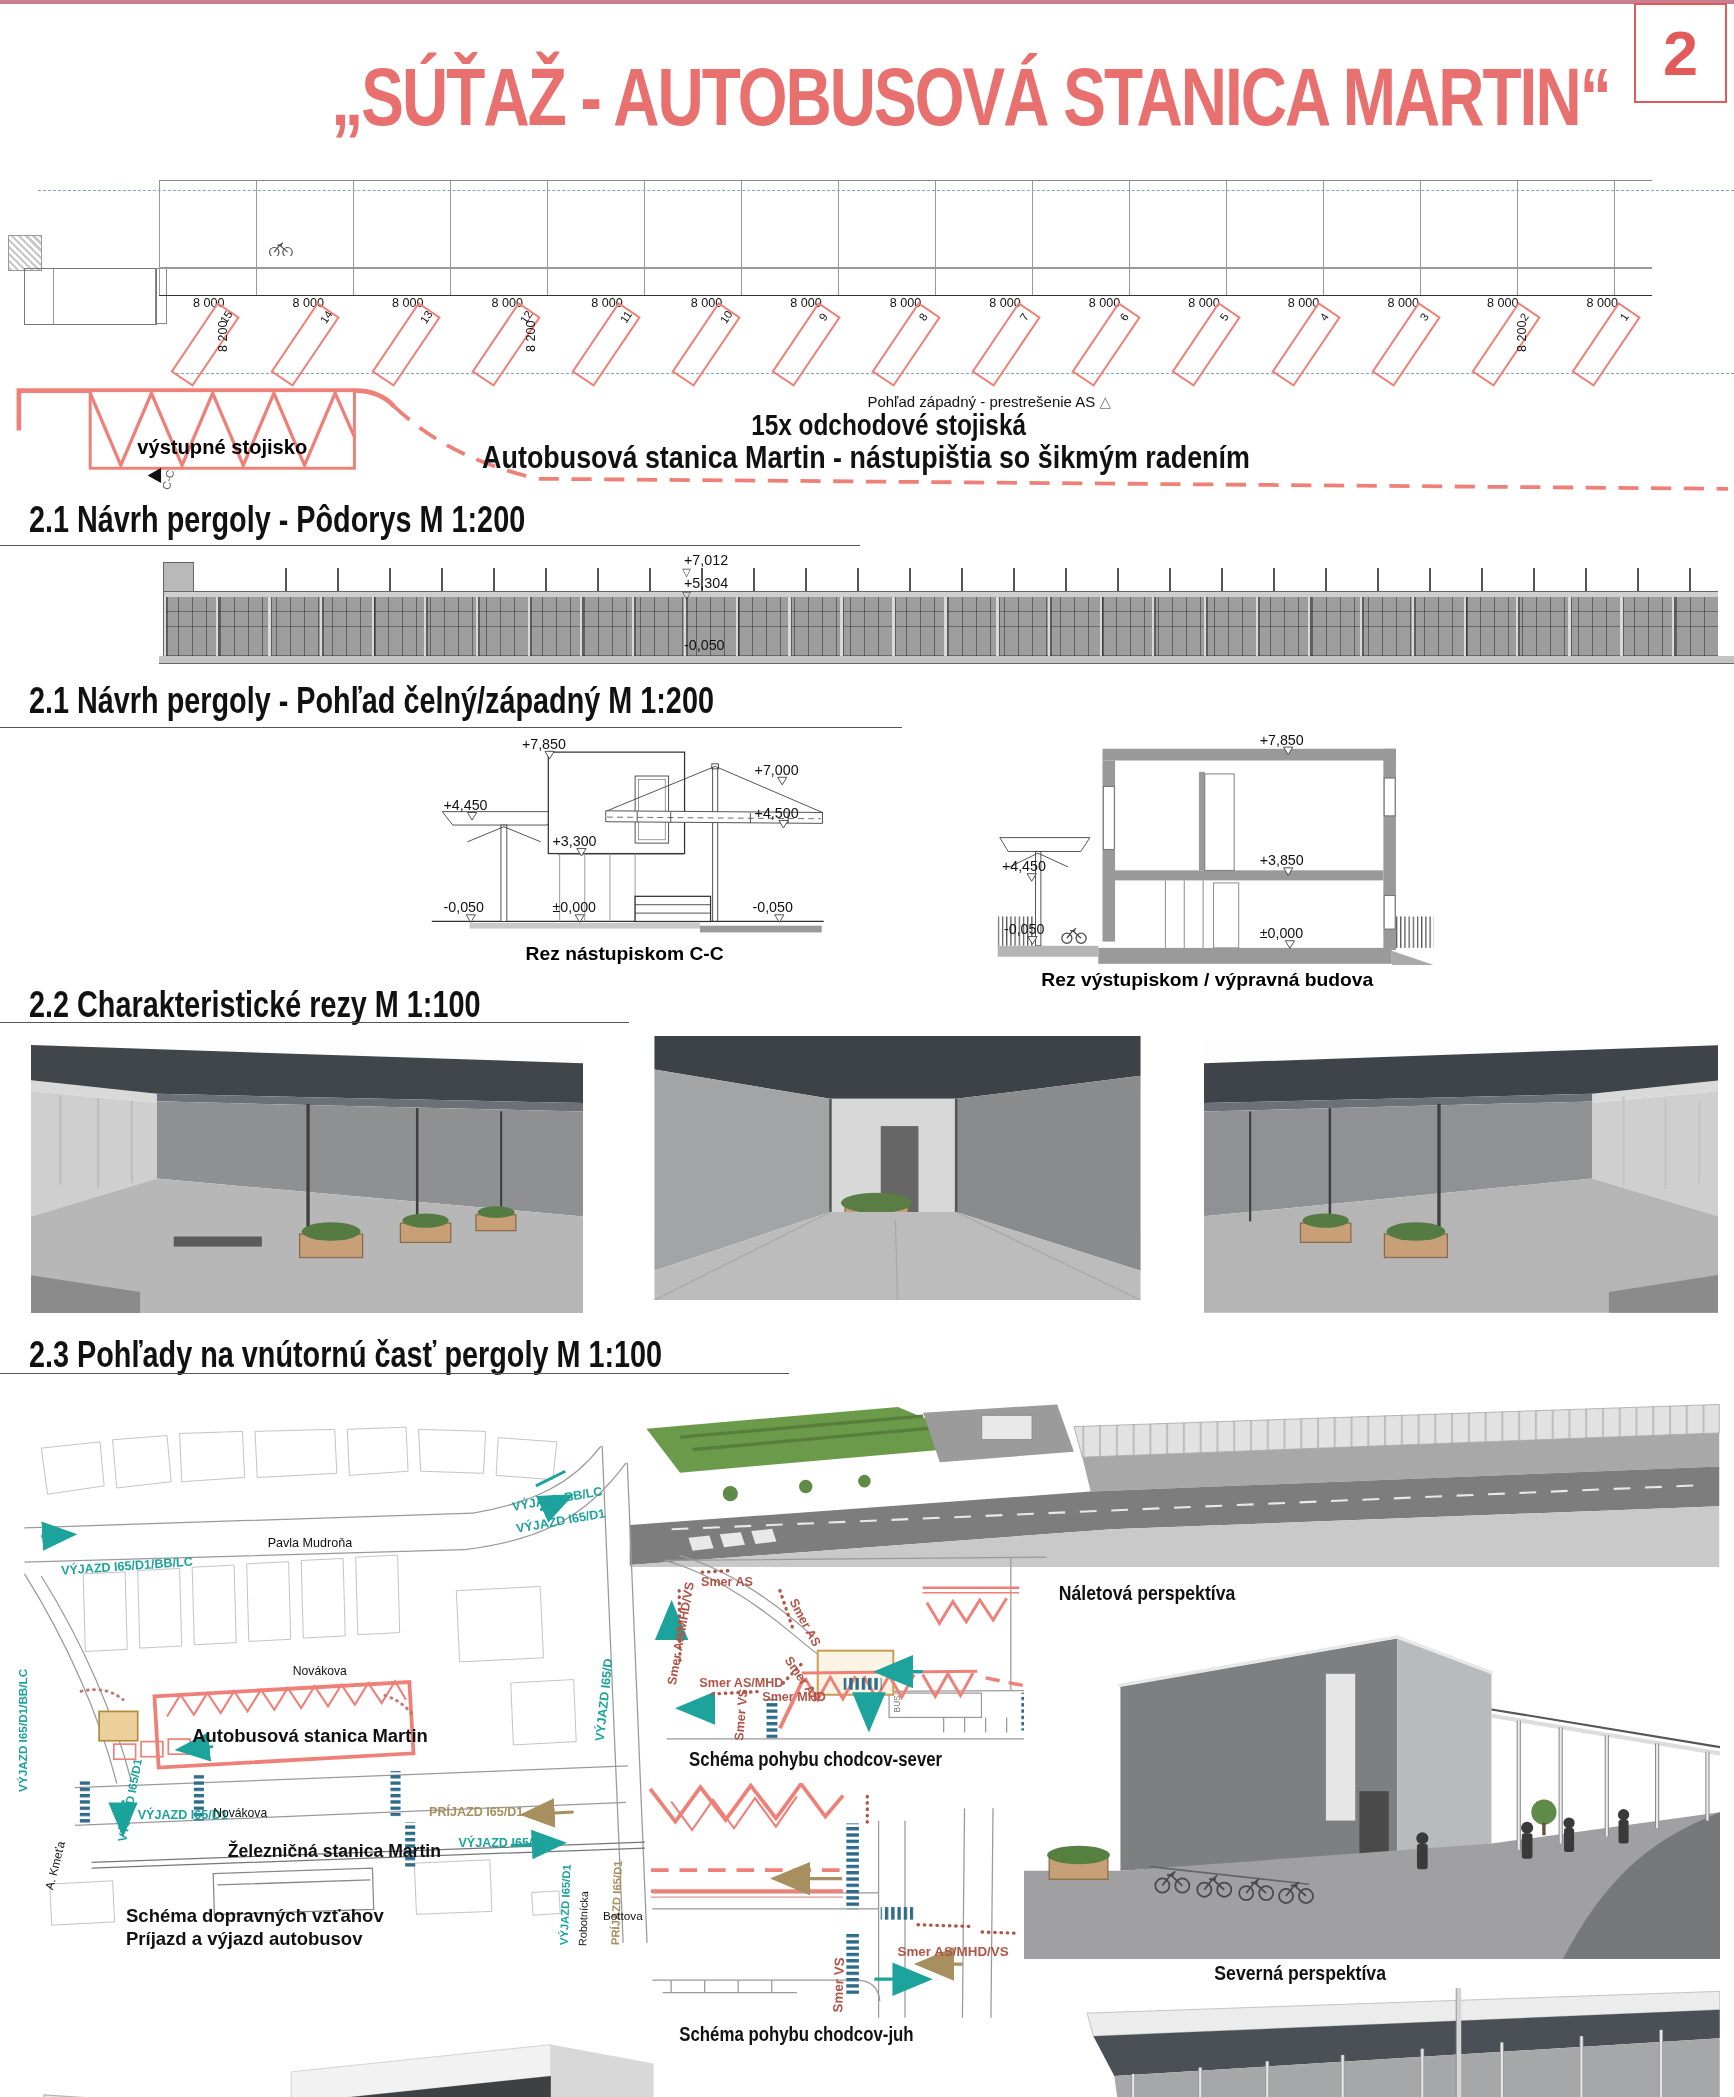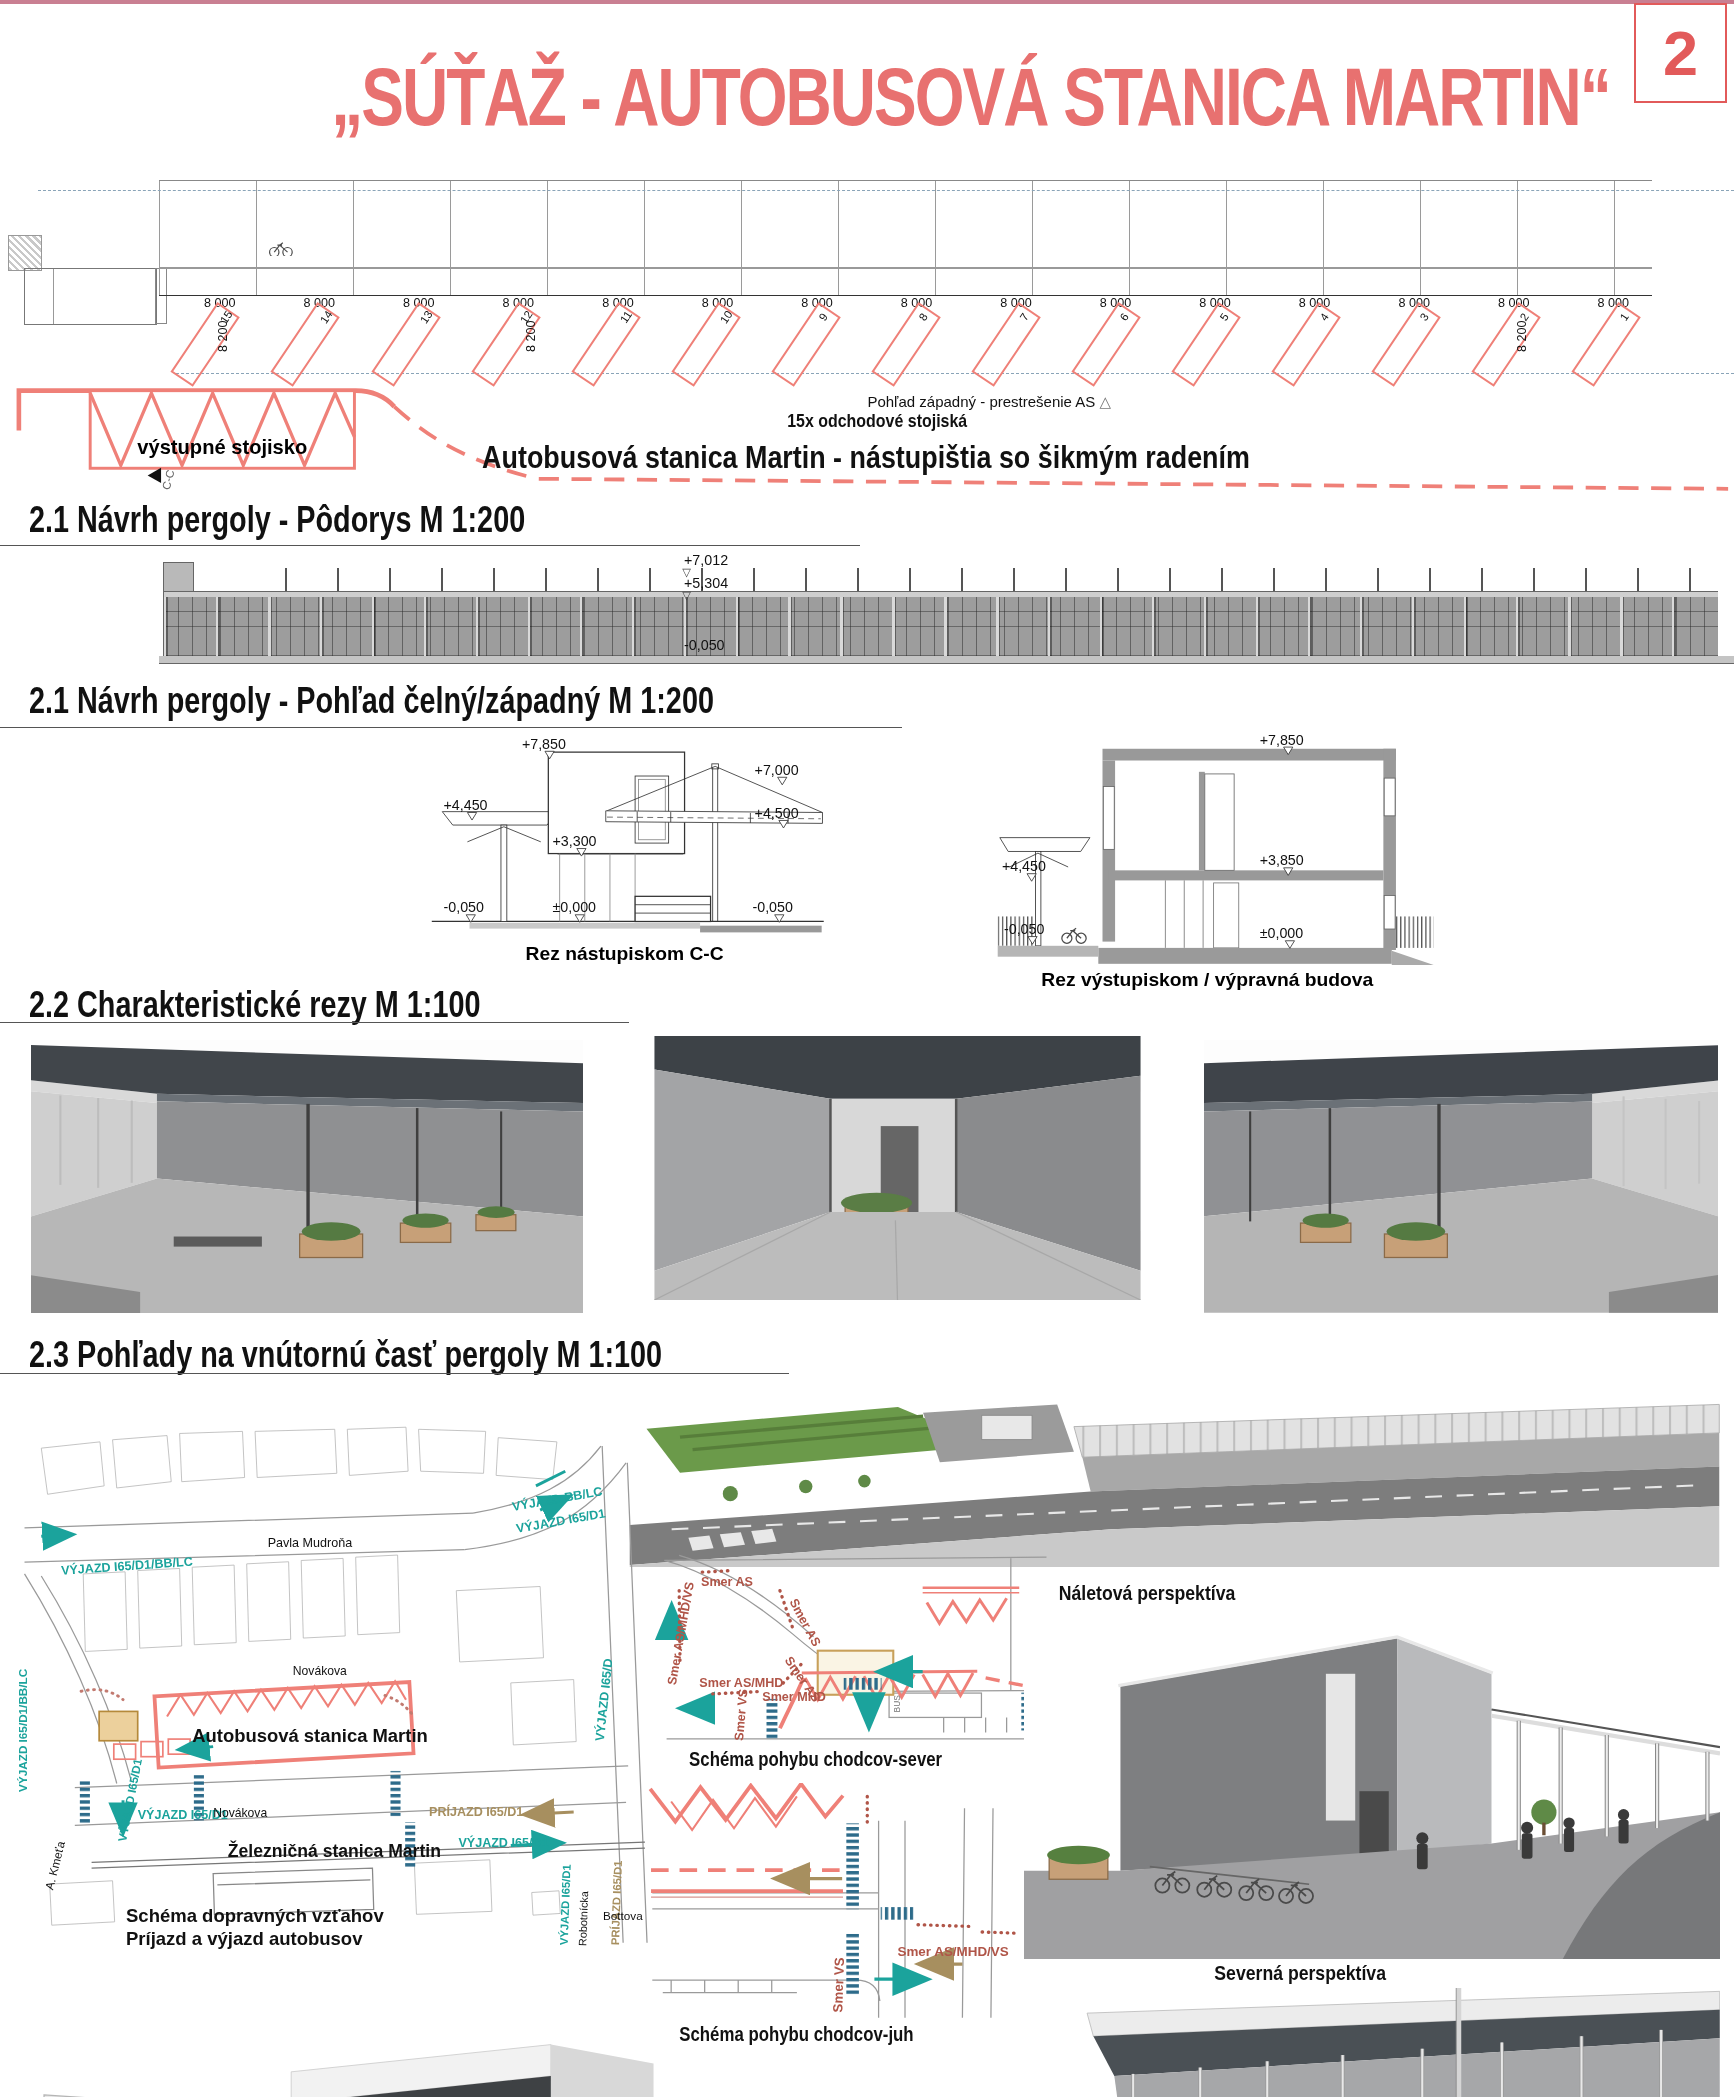--- a/index.html
+++ b/index.html
@@ -16,32 +16,32 @@
   .page-num{font-weight:bold;font-size:63px;color:#e25a5a;}
   .h-section{position:absolute;left:29px;font-weight:bold;font-size:36px;white-space:nowrap;line-height:1;}
   .rule{position:absolute;left:0;height:1.3px;background:#555;}
   
   .plan-strip{left:159px;top:180px;width:1493px;height:114px;border-top:0.8px solid #888;border-bottom:1.3px solid #333;
     background:
       repeating-linear-gradient(90deg,#9a9a9a 0 0.8px,transparent 0.8px 97px),
       linear-gradient(transparent 0 86px,#999 86px 88px,transparent 88px);}
   .plan-dash1{left:38px;top:190px;width:1696px;height:0;border-top:1.7px dashed #8aa4b8;}
   .plan-dash2{left:176px;top:373px;width:1558px;height:0;border-top:1.7px dashed #8aa4b8;}
-  .plan-dims{left:170px;top:296px;width:1493px;display:flex;}
+  .plan-dims{left:159px;top:296px;width:1493px;display:flex;}
   .plan-dims span{flex:1;text-align:center;font-size:12.6px;}
   .plan-stands{left:176px;top:308px;width:1460px;height:76px;display:flex;justify-content:space-between;}
   .stand{position:relative;width:59px;height:76px;}
   .stand i{position:absolute;left:-12.6px;top:23px;width:80px;height:22.7px;border:2.9px solid #ef8078;transform:rotate(-56deg);}
   .stand b{position:absolute;left:44px;top:3.4px;transform:rotate(-56deg);font-size:11.3px;font-weight:normal;}
   .rotdim{position:absolute;font-size:12.6px;transform:rotate(-90deg);transform-origin:0 0;white-space:nowrap;}
   .plan-building{left:24px;top:268px;width:131px;height:55px;border:1.3px solid #777;background:linear-gradient(90deg,transparent 0 28.5px,#999 28.5px 29px,transparent 29px);}
   .plan-stair{left:8.4px;top:235px;width:32px;height:34px;border:0.8px solid #999;background:repeating-linear-gradient(45deg,#c9c9c9 0 2.5px,#fff 2.5px 5px);}
   .plan-conn{left:155px;top:268px;width:10px;height:54px;border:0.8px solid #888;}
   .view-note{left:629px;top:393px;width:482px;text-align:right;font-size:15px;white-space:nowrap;}
-  .cap1{left:460px;top:411px;width:835px;text-align:center;font-weight:bold;font-size:19px;line-height:1;}
+  .cap1{left:471px;top:411px;width:835px;text-align:center;font-weight:bold;font-size:29px;line-height:1;}
   .cap2{left:176px;top:441px;width:1380px;text-align:center;font-weight:bold;font-size:32px;line-height:1;}
   
   .elev-poles{left:235px;top:568px;width:1481px;height:23px;background:repeating-linear-gradient(90deg,transparent 0 50px,#555 50px 52px);}
   .elev-topband{left:164px;top:591px;width:1554px;height:6.7px;background:#cfcfcf;border-top:0.8px solid #666;}
   .elev-grid{left:164px;top:597px;width:1554px;height:59px;border-bottom:0.8px solid #444;background-color:#9d9d9d;
     background-image:
       repeating-linear-gradient(90deg,#d9d9d9 0 2.5px,rgba(0,0,0,.4) 2.5px 3.8px,transparent 3.8px 52px),
       repeating-linear-gradient(90deg,rgba(40,40,40,.5) 0 0.8px,transparent 0.8px 14px),
       repeating-linear-gradient(0deg,rgba(40,40,40,.45) 0 0.8px,transparent 0.8px 14.7px);}
   .elev-ground{left:159px;top:656px;width:1575px;height:6.7px;background:#c4c4c4;border-bottom:1.3px solid #666;}

